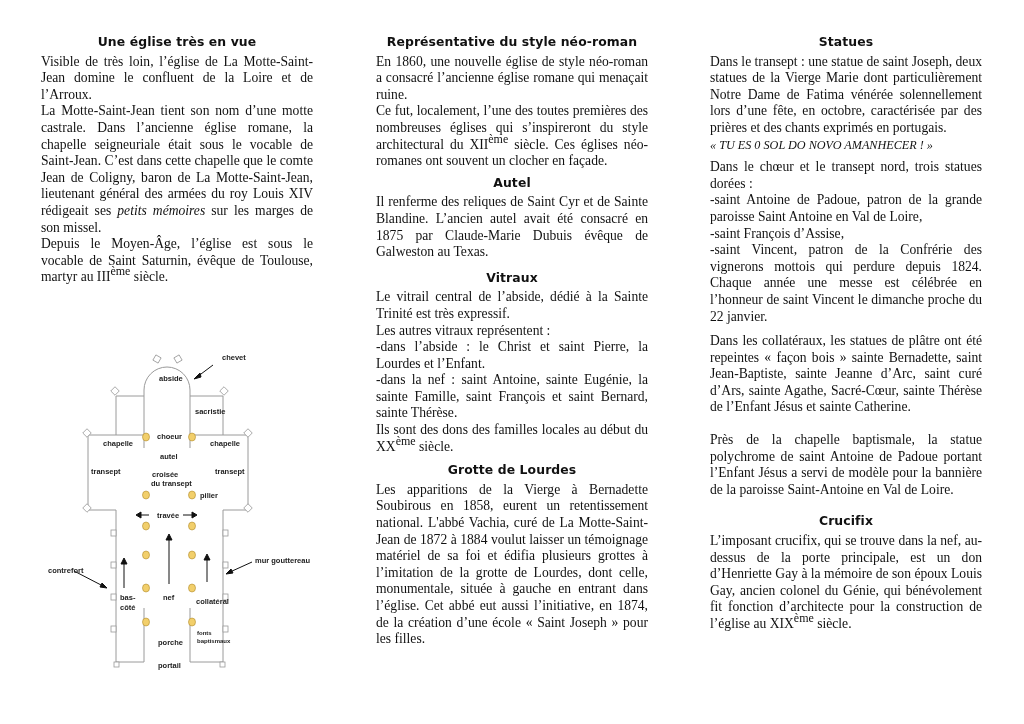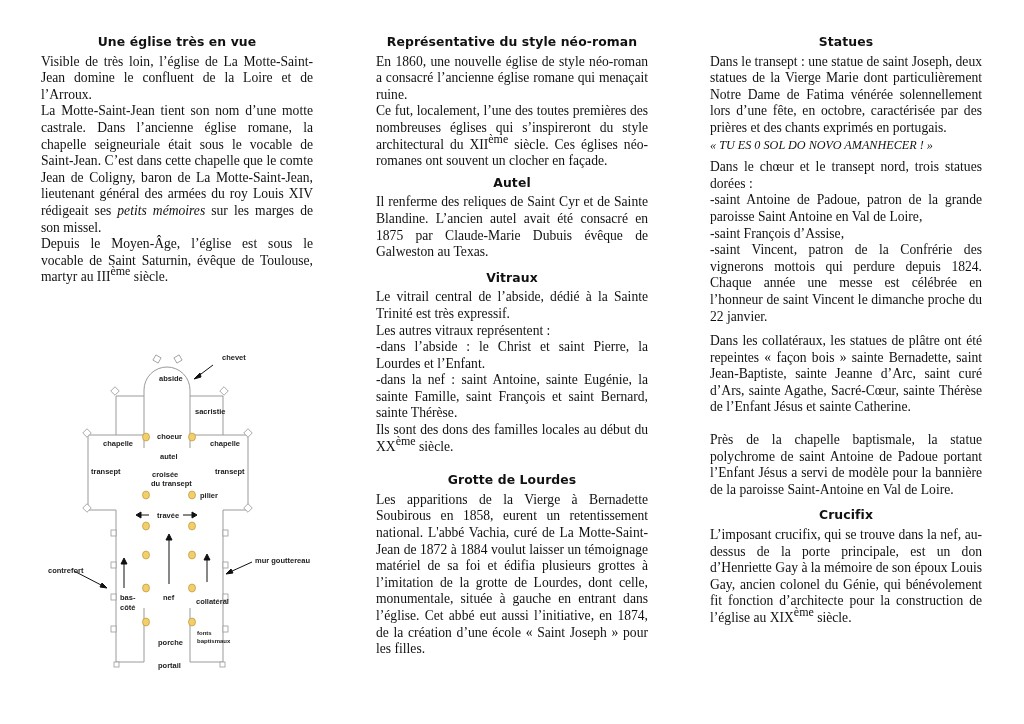--- a/index.html
+++ b/index.html
@@ -130,32 +130,32 @@
   <p>En 1860, une nouvelle église de style néo-roman a consacré l’ancienne église romane qui menaçait ruine.</p>
   <p><span>Ce fut, localement, l’une des toutes premières des nombreuses églises qui s’inspireront du style architectural du XII</span><sup>ème</sup><span> siècle. Ces églises néo-romanes ont souvent un clocher en façade.</span></p>
   <h2 style="margin-top:5px">Autel</h2>
   <p>Il renferme des reliques de Saint Cyr et de Sainte Blandine. L’ancien autel avait été consacré en 1875 par Claude-Marie Dubuis évêque de Galweston au Texas.</p>
   <h2 style="margin-top:9px">Vitraux</h2>
   <p><span>Le vitrail central de l’abside, dédié à la </span><b>Sainte Trinité</b><span> est très expressif.</span></p>
   <p style="text-align:left">Les autres vitraux représentent :</p>
   <p>-dans l’abside : le Christ et saint Pierre, la Lourdes et l’Enfant.</p>
   <p>-dans la nef : saint Antoine, sainte Eugénie, la sainte Famille, saint François et saint Bernard, sainte Thérèse.</p>
   <p><span>Ils sont des dons des familles locales au début du XX</span><sup>ème</sup><span> siècle.</span></p>
-  <h2 style="margin-top:17px">Grotte de Lourdes</h2>
+  <h2 style="margin-top:7px">Grotte de Lourdes</h2>
   <p>Les apparitions de la Vierge à Bernadette Soubirous en 1858, eurent un retentissement national. L'abbé Vachia, curé de La Motte-Saint-Jean de 1872 à 1884 voulut laisser un témoignage matériel de sa foi et édifia plusieurs grottes à l’imitation de la grotte de Lourdes, dont celle, monumentale, située à gauche en entrant dans l’église. Cet abbé eut aussi l’initiative, en 1874, de la création d’une école « Saint Joseph » pour les filles.</p>
 </div>
 
 <div class="col" id="col3">
   <h2>Statues</h2>
   <p><span>Dans le transept : une statue de saint Joseph, deux statues de la Vierge Marie dont particulièrement </span><b>Notre Dame de Fatima</b><span> vénérée solennellement lors d’une fête, en octobre, caractérisée par des prières et des chants exprimés en portugais.</span></p>
   <p class="c">« TU ES 0 SOL DO NOVO AMANHECER ! »</p>
   <div style="height:6px"></div>
   <p>Dans le chœur et le transept nord, trois statues dorées :</p>
   <p>-saint Antoine de Padoue, patron de la grande paroisse Saint Antoine en Val de Loire,</p>
   <p>-saint François d’Assise,</p>
   <p><span>-saint Vincent, patron de la </span><b>Confrérie des vignerons mottois</b><span> qui perdure depuis 1824. Chaque année une messe est célébrée en l’honneur de saint Vincent le dimanche proche du 22 janvier.</span></p>
   <div style="height:8px"></div>
   <p><span>Dans les collatéraux, les statues de plâtre ont été repeintes </span><b>« façon bois »</b><span> sainte Bernadette, saint Jean-Baptiste, sainte Jeanne d’Arc, saint curé d’Ars, sainte Agathe, Sacré-Cœur, sainte Thérèse de l’Enfant Jésus et sainte Catherine.</span></p>
   <div style="height:16px"></div>
   <p>Près de la chapelle baptismale, la statue polychrome de saint Antoine de Padoue portant l’Enfant Jésus a servi de modèle pour la bannière de la paroisse Saint-Antoine en Val de Loire.</p>
-  <h2 style="margin-top:9px">Crucifix</h2>
+  <h2 style="margin-top:15px">Crucifix</h2>
   <p><span>L’imposant crucifix, qui se trouve dans la nef, au-dessus de la porte principale, est un don d’Henriette Gay à la mémoire de son époux </span><b>Louis Gay</b><span>, ancien colonel du Génie, qui bénévolement fit fonction d’architecte pour la construction de l’église au XIX</span><sup>ème</sup><span> siècle.</span></p>
 </div>
 
 </body></html>

